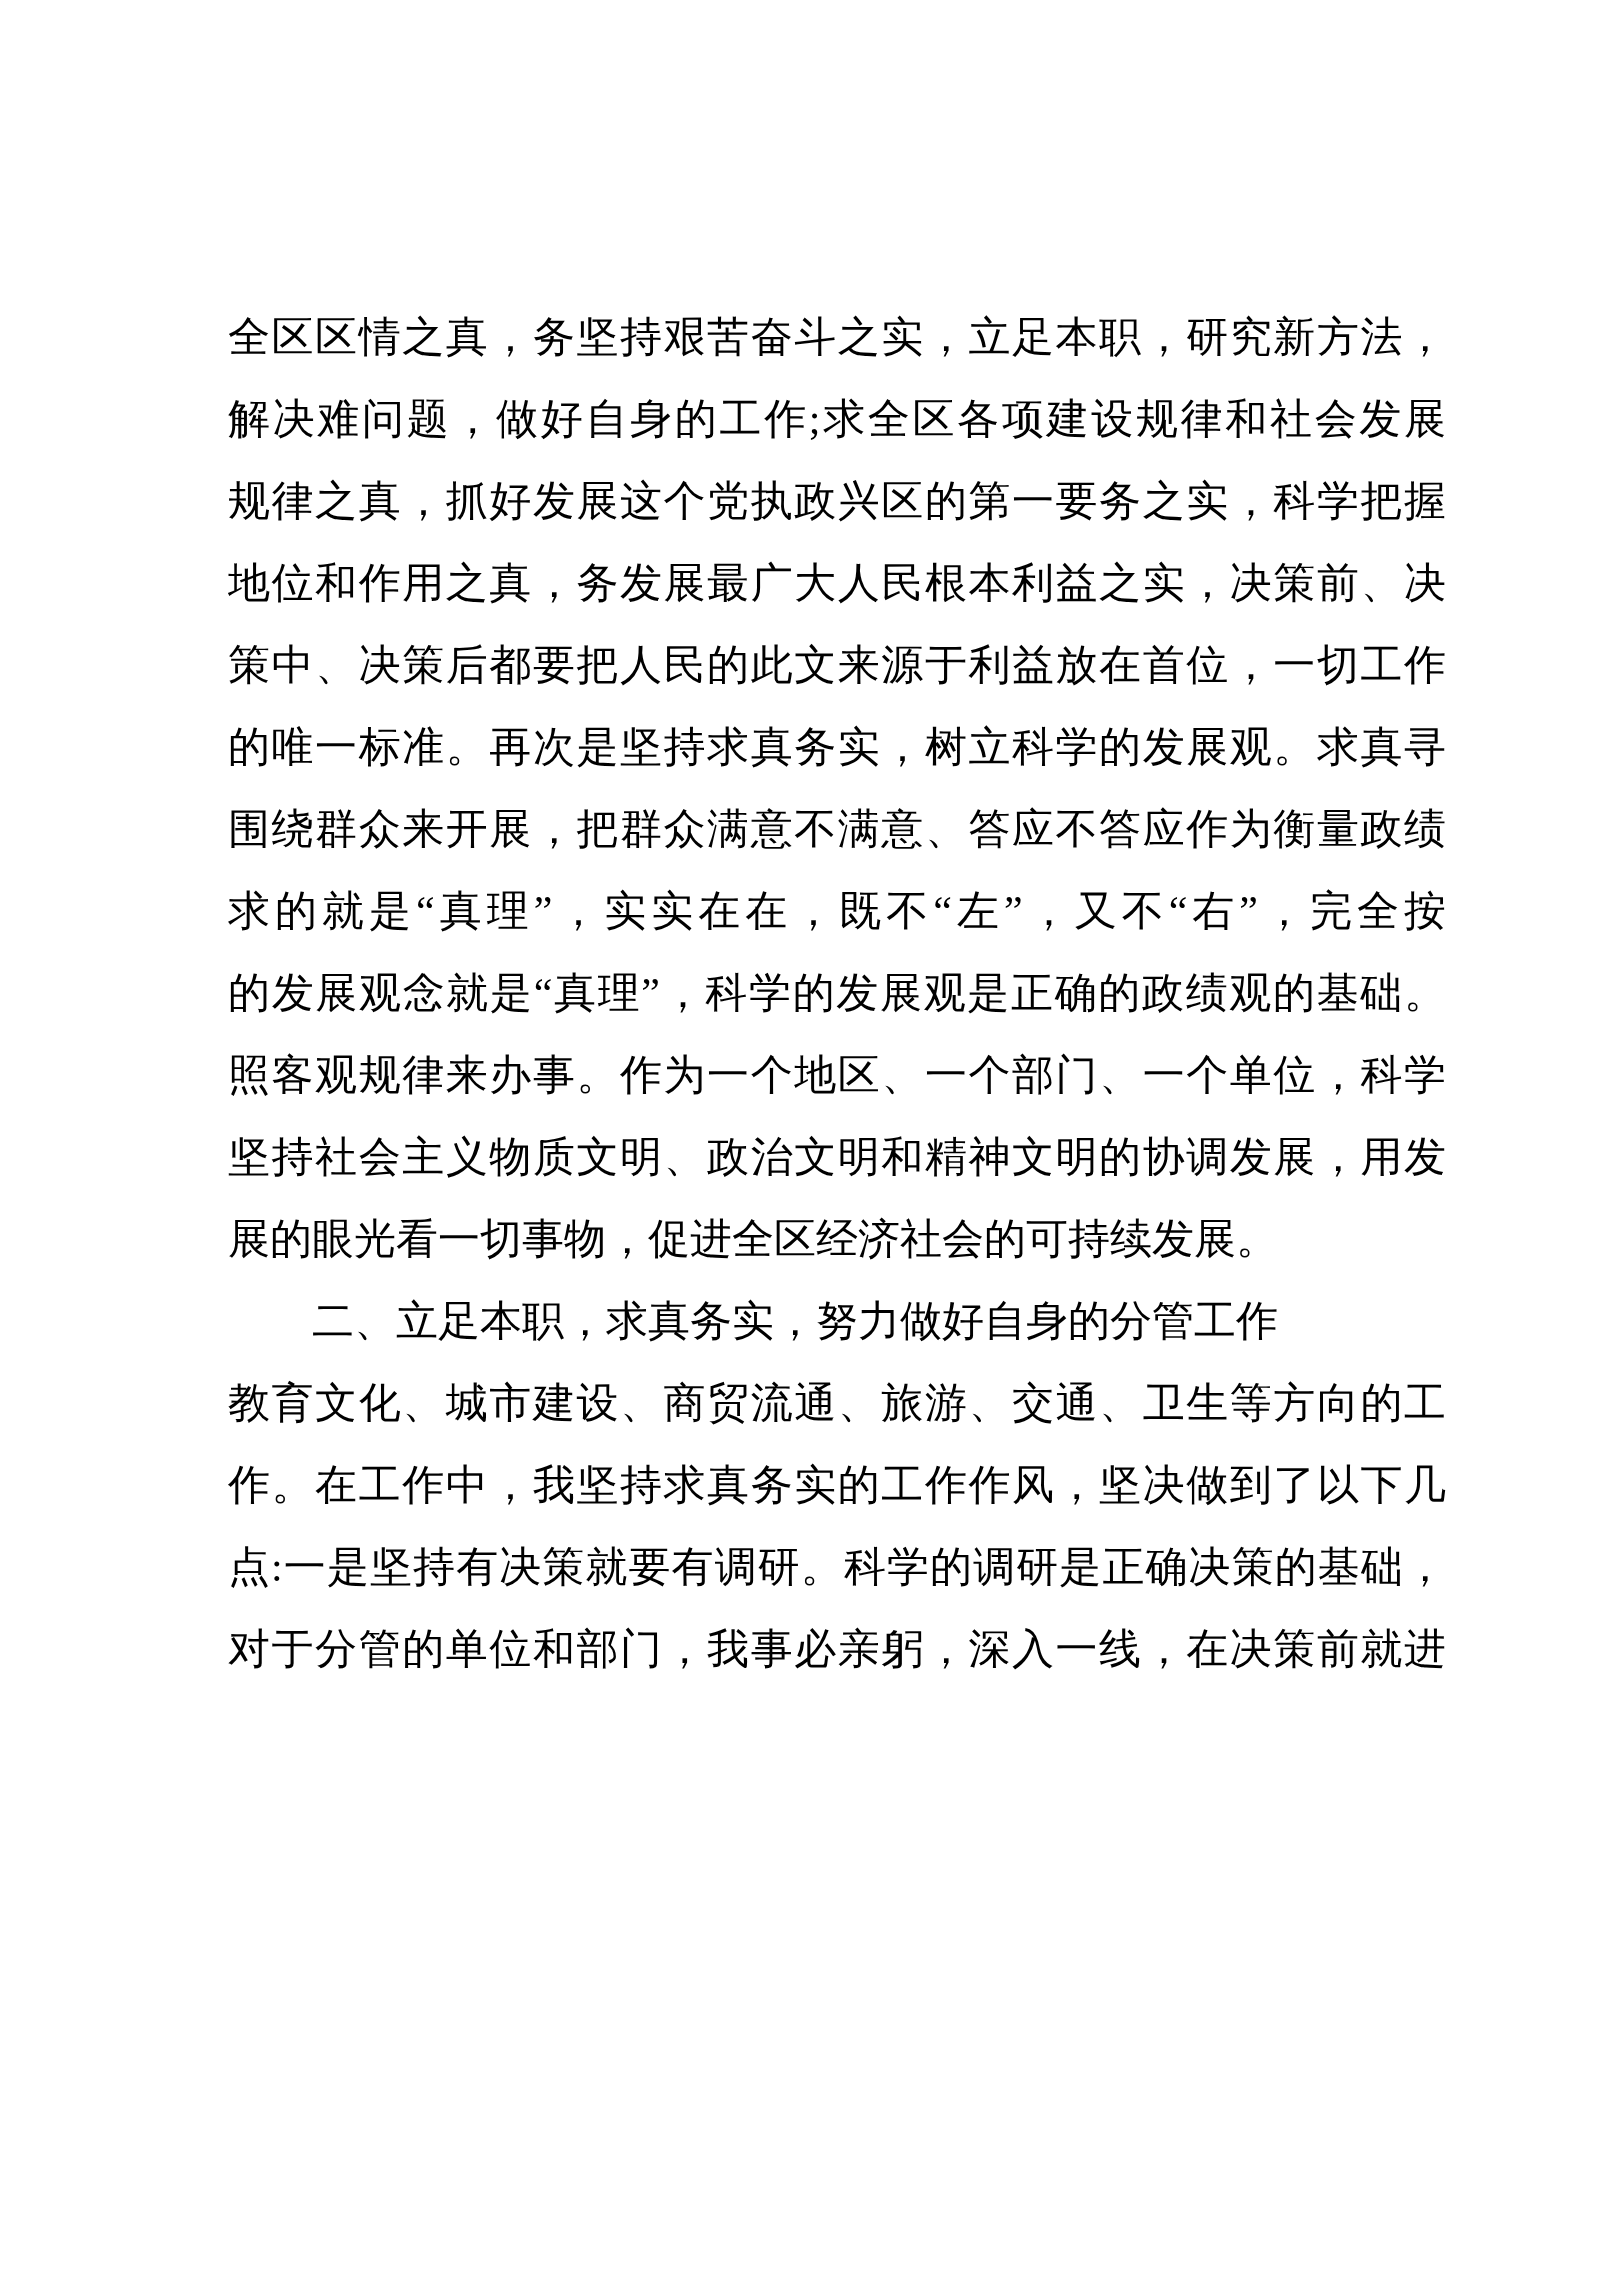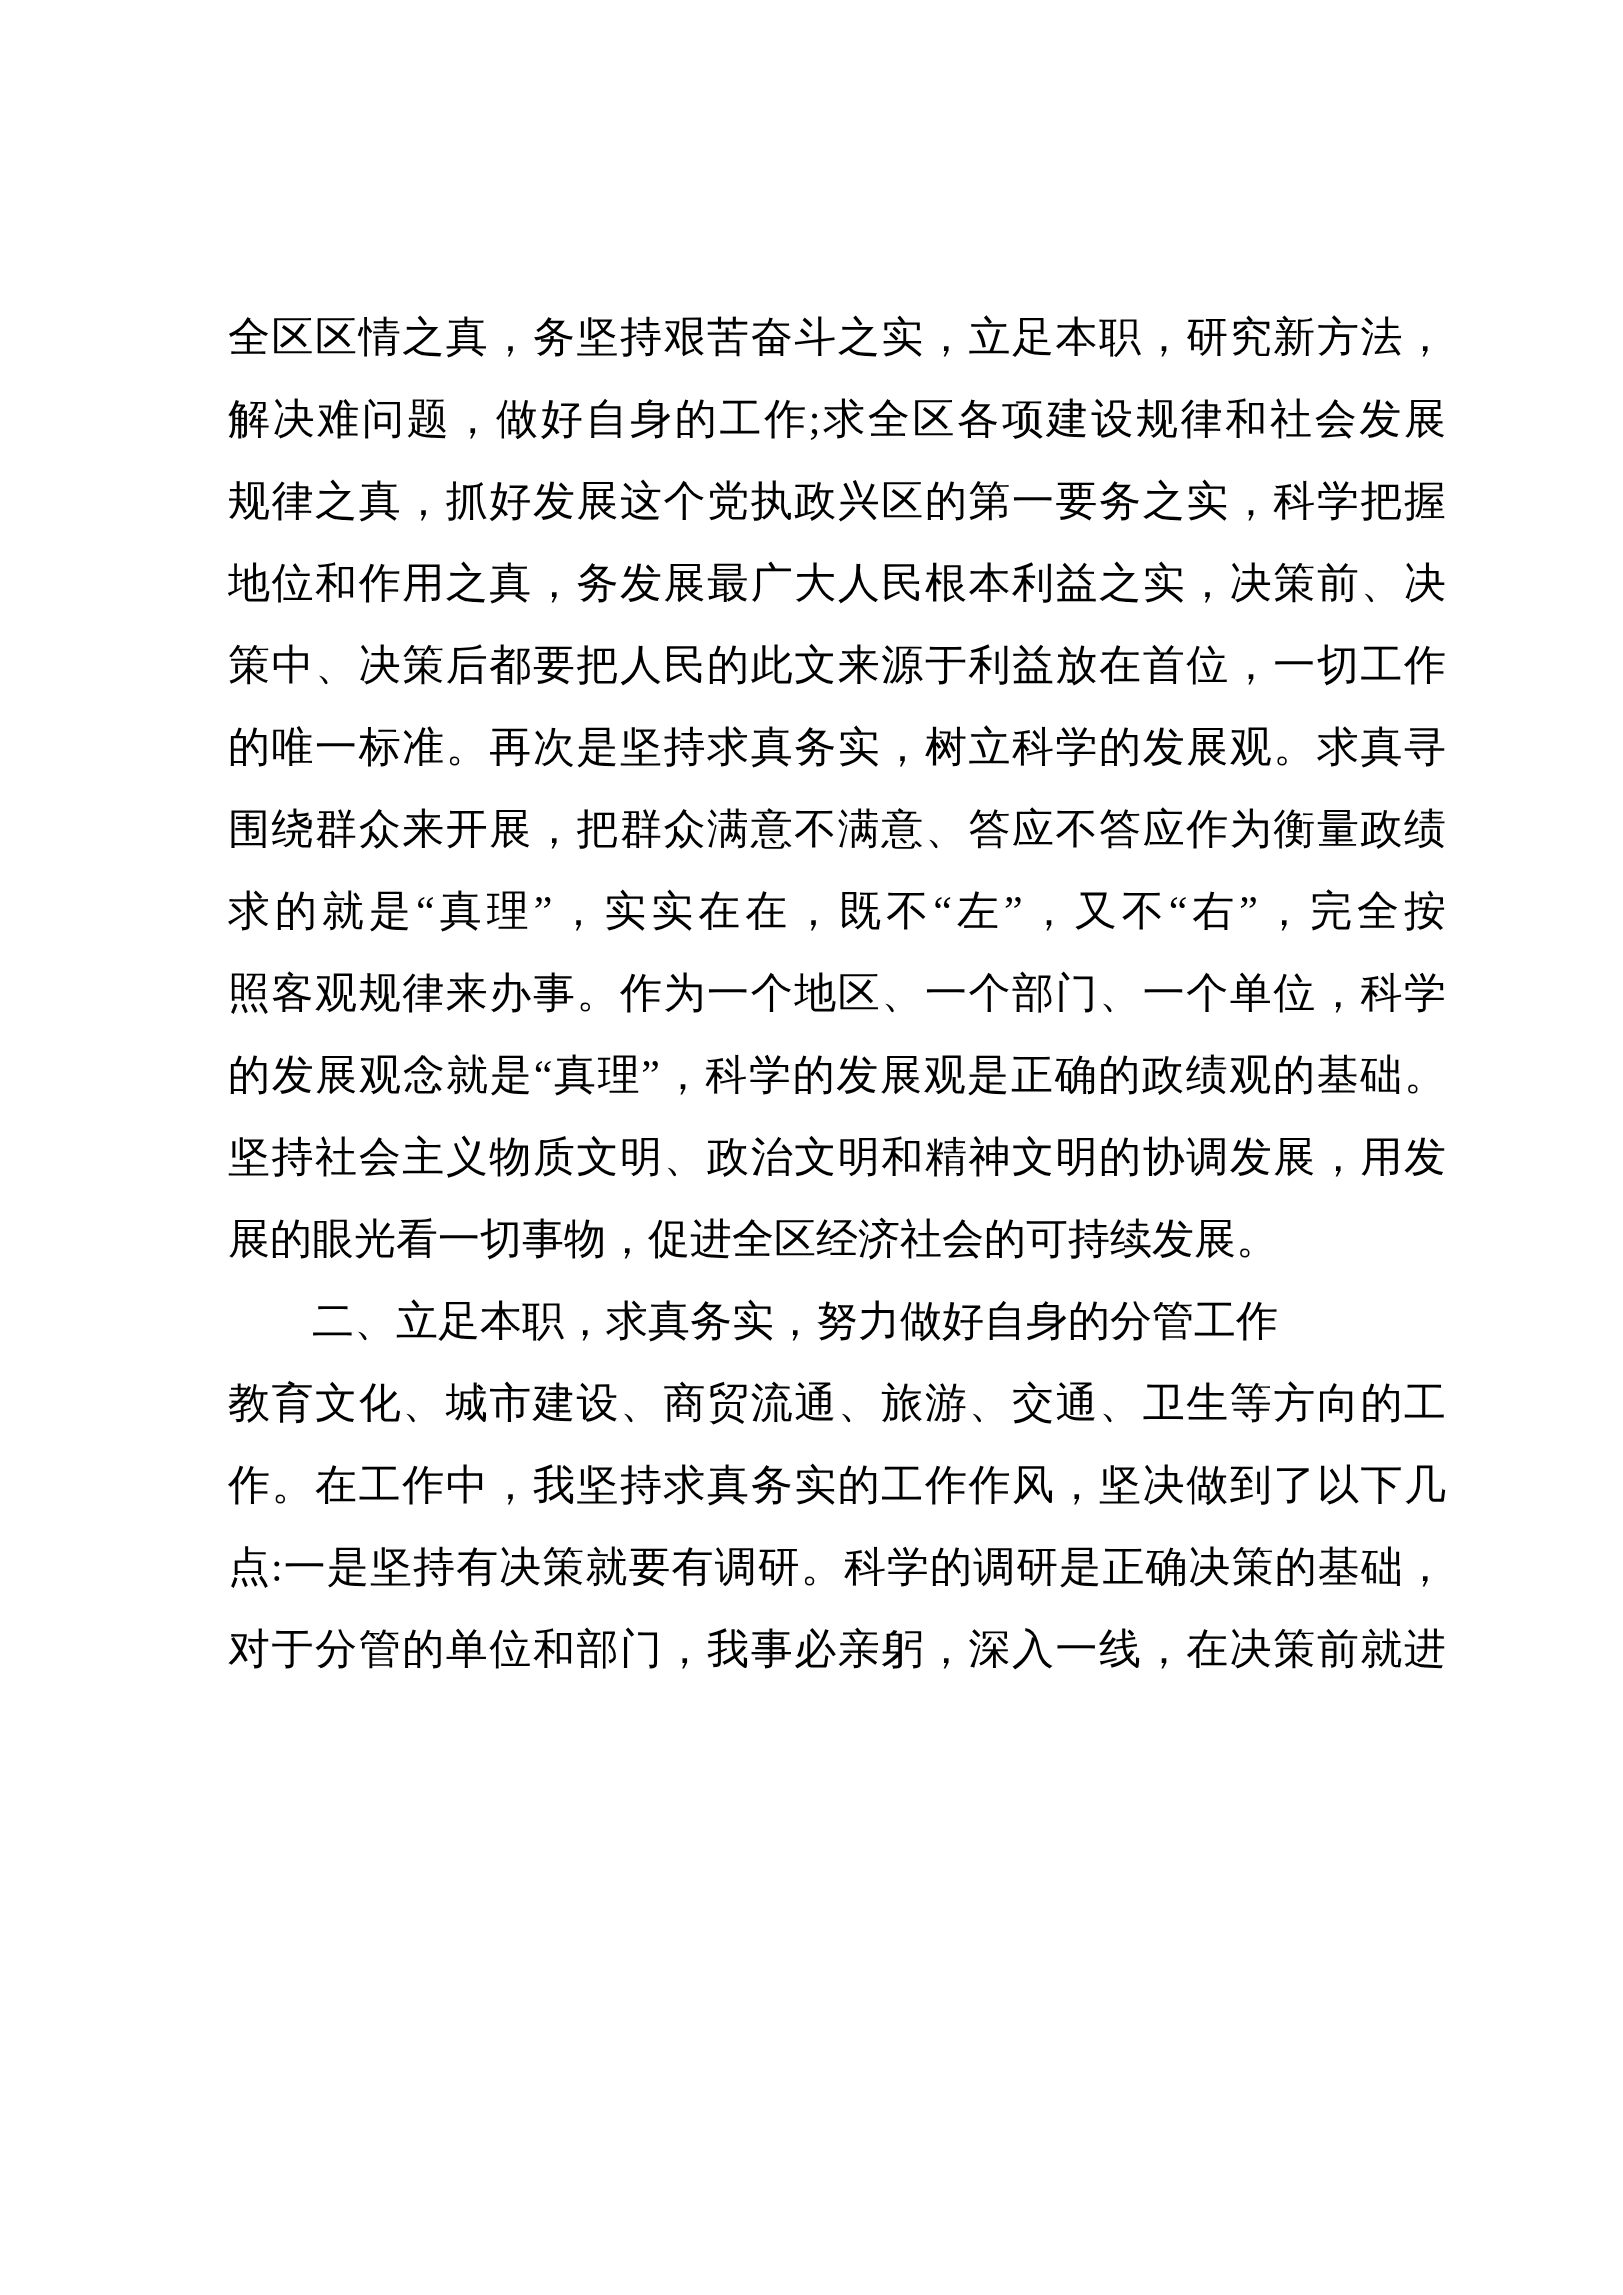--- a/index.html
+++ b/index.html
@@ -46,22 +46,22 @@
 <div class="page">
   <div class="text-block">
       <div class="line j">全区区情之真，务坚持艰苦奋斗之实，立足本职，研究新方法，</div>
       <div class="line j">解决难问题，做好自身的工作;求全区各项建设规律和社会发展</div>
       <div class="line j">规律之真，抓好发展这个党执政兴区的第一要务之实，科学把握</div>
       <div class="line j">地位和作用之真，务发展最广大人民根本利益之实，决策前、决</div>
       <div class="line j">策中、决策后都要把人民的此文来源于利益放在首位，一切工作</div>
       <div class="line j">的唯一标准。再次是坚持求真务实，树立科学的发展观。求真寻</div>
       <div class="line j">围绕群众来开展，把群众满意不满意、答应不答应作为衡量政绩</div>
       <div class="line j">求的就是“真理”，实实在在，既不“左”，又不“右”，完全按</div>
+      <div class="line j">的发展观念就是“真理”，科学的发展观是正确的政绩观的基础。</div>
       <div class="line j">照客观规律来办事。作为一个地区、一个部门、一个单位，科学</div>
-      <div class="line j">的发展观念就是“真理”，科学的发展观是正确的政绩观的基础。</div>
       <div class="line j">坚持社会主义物质文明、政治文明和精神文明的协调发展，用发</div>
       <div class="line">展的眼光看一切事物，促进全区经济社会的可持续发展。</div>
       <div class="line ind">二、立足本职，求真务实，努力做好自身的分管工作</div>
       <div class="line j">教育文化、城市建设、商贸流通、旅游、交通、卫生等方向的工</div>
       <div class="line j">作。在工作中，我坚持求真务实的工作作风，坚决做到了以下几</div>
       <div class="line j">点:一是坚持有决策就要有调研。科学的调研是正确决策的基础，</div>
       <div class="line j">对于分管的单位和部门，我事必亲躬，深入一线，在决策前就进</div>
       <div class="line">入了调研，掌握第一手的材料。</div>
     </div>
   <div class="footer">第1页 共1页</div>

